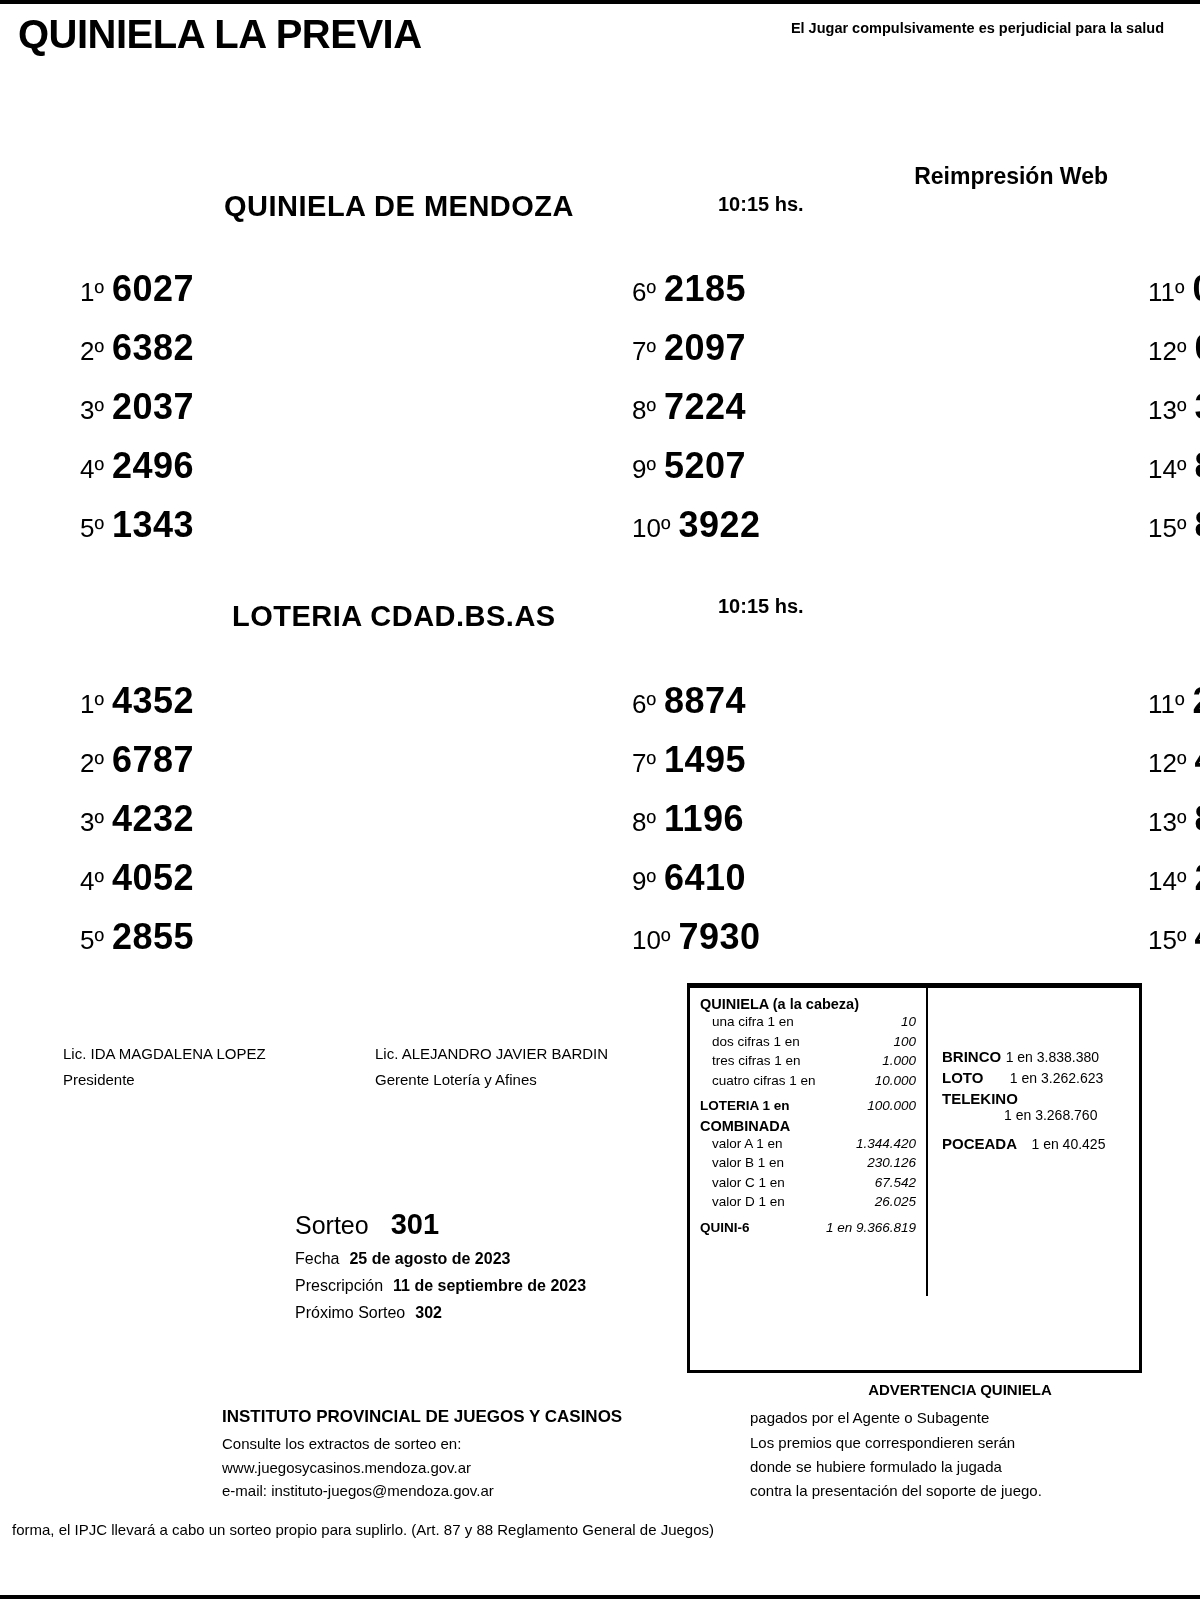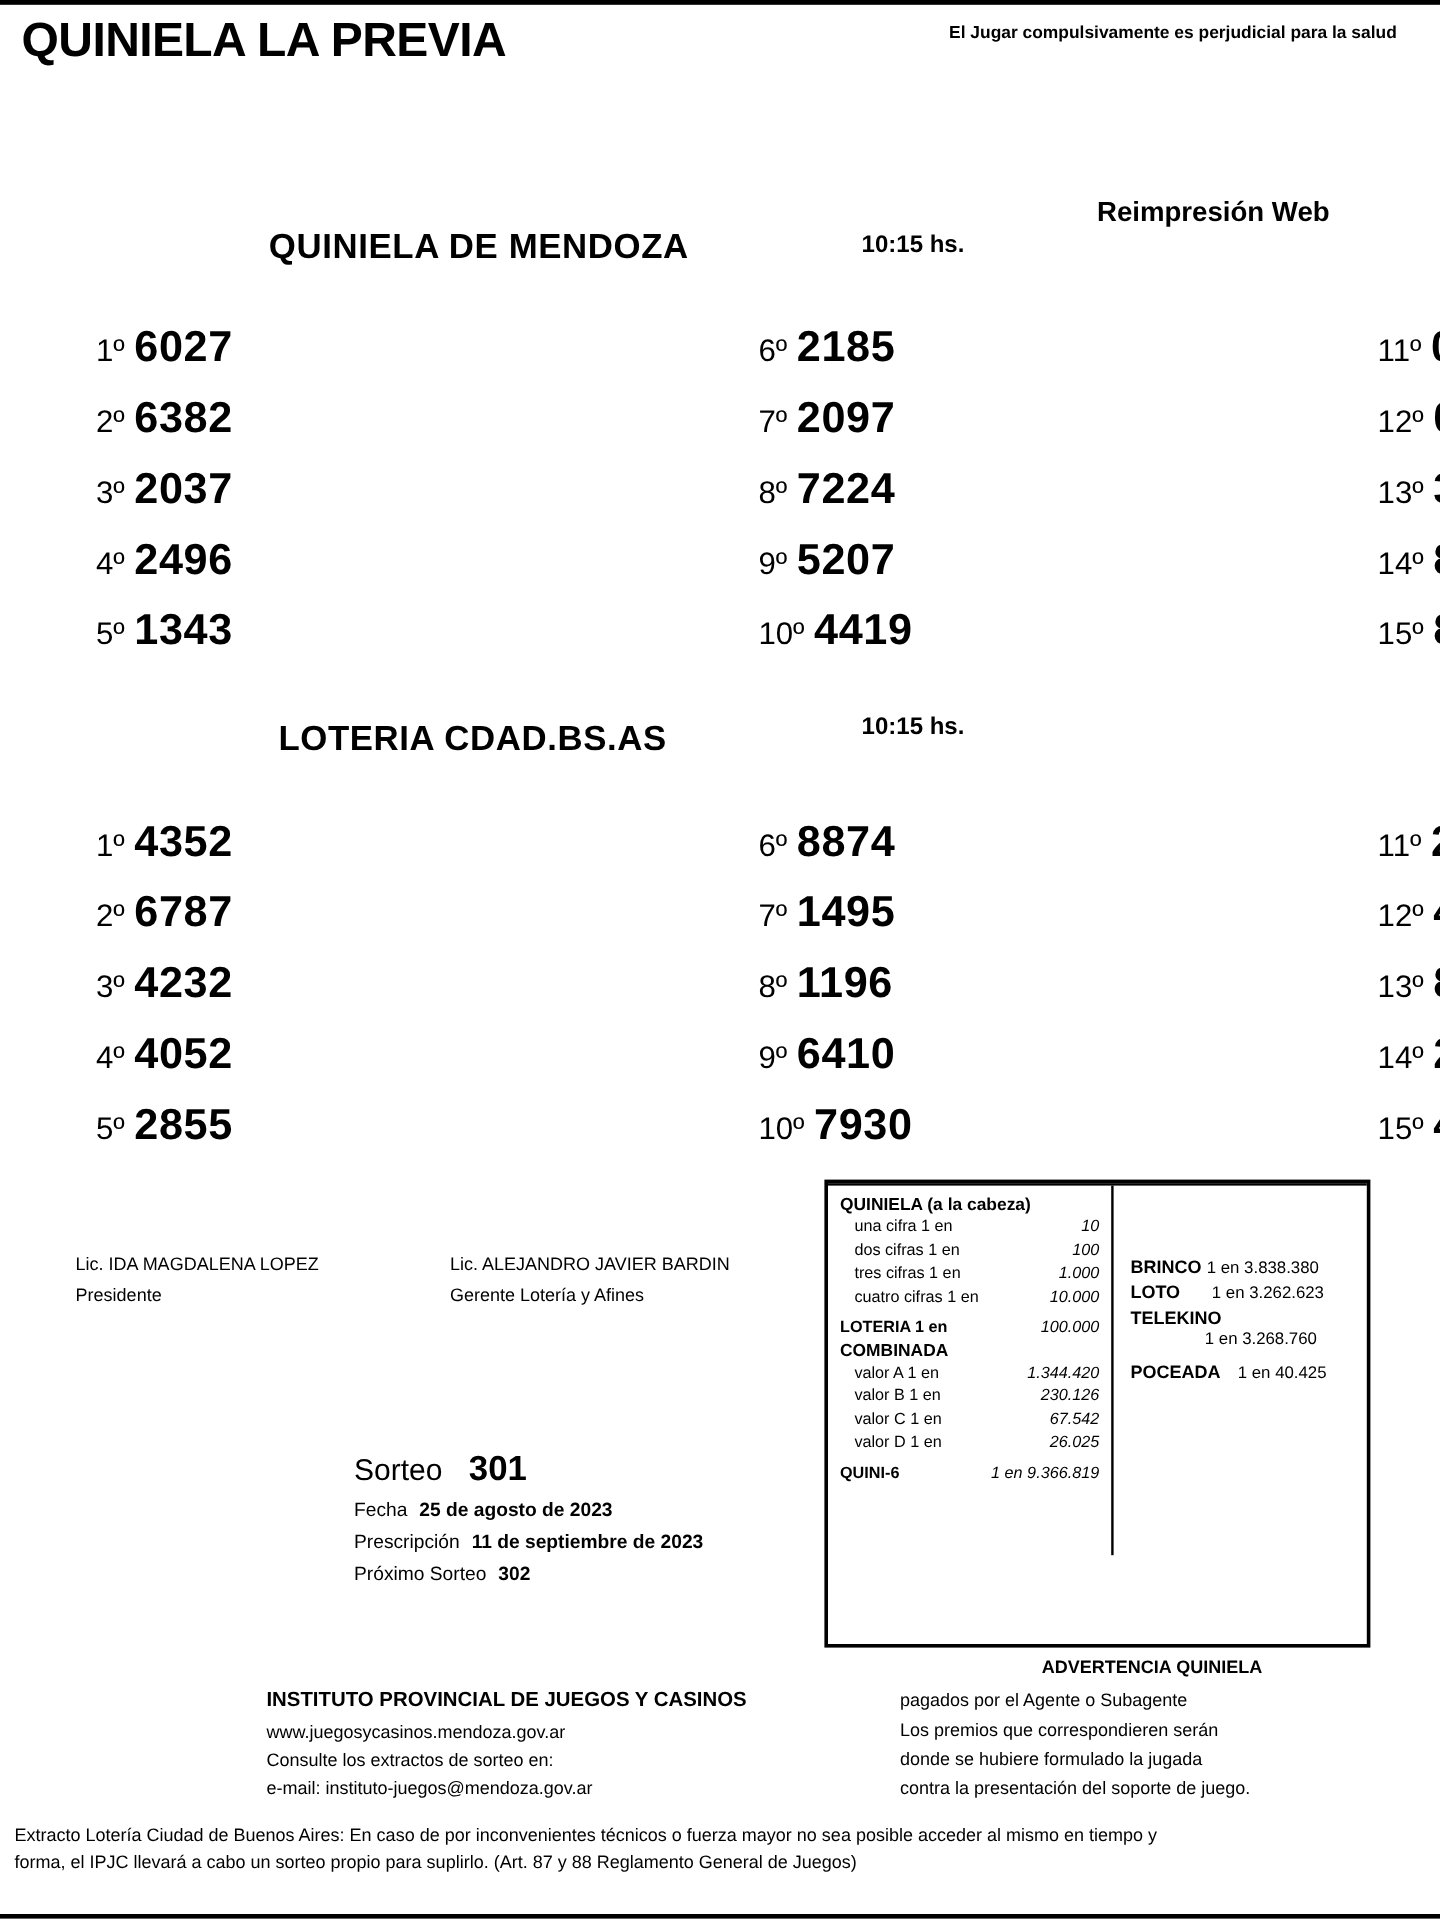--- a/index.html
+++ b/index.html
@@ -333,21 +333,21 @@
         </div>
       <div class="cell c4"></div>
     </div>
     <div class="row">
       <div class="cell c1">
           <span class="pos">5º</span>
           <span class="num">1343</span>
         </div>
       <div class="cell c2">
           <span class="pos">10º</span>
-          <span class="num">4419</span>
+          <span class="num">3922</span>
         </div>
       <div class="cell c3">
           <span class="pos">15º</span>
           <span class="num">8294</span>
         </div>
       <div class="cell c4"></div>
     </div>
   </div>
 
   <div class="draw-heading" style="left:232px; top:600px;">LOTERIA CDAD.BS.AS</div>
@@ -499,23 +499,22 @@
   <div class="advert">
     <div class="adv-title">ADVERTENCIA QUINIELA</div>
     <div>pagados por el Agente o Subagente</div>
     <div>Los premios que correspondieren serán</div>
     <div>donde se hubiere formulado la jugada</div>
     <div>contra la presentación del soporte de juego.</div>
   </div>
 
   <div class="institute">
     <div class="inst-title">INSTITUTO PROVINCIAL DE JUEGOS Y CASINOS</div>
+    <div>Consulte los extractos de sorteo en:</div>
     <div>www.juegosycasinos.mendoza.gov.ar</div>
-    <div>Consulte los extractos de sorteo en:</div>
     <div>e-mail:  instituto-juegos@mendoza.gov.ar</div>
   </div>
 
   <div class="footer">
-    <div>Extracto Lotería Ciudad de Buenos Aires: En caso de por inconvenientes técnicos o fuerza mayor no sea posible acceder al mismo en tiempo y</div>
     <div>forma, el IPJC llevará a cabo un sorteo propio para suplirlo. (Art. 87 y 88 Reglamento General de Juegos)</div>
   </div>
 
 </div>
 
 </body></html>

